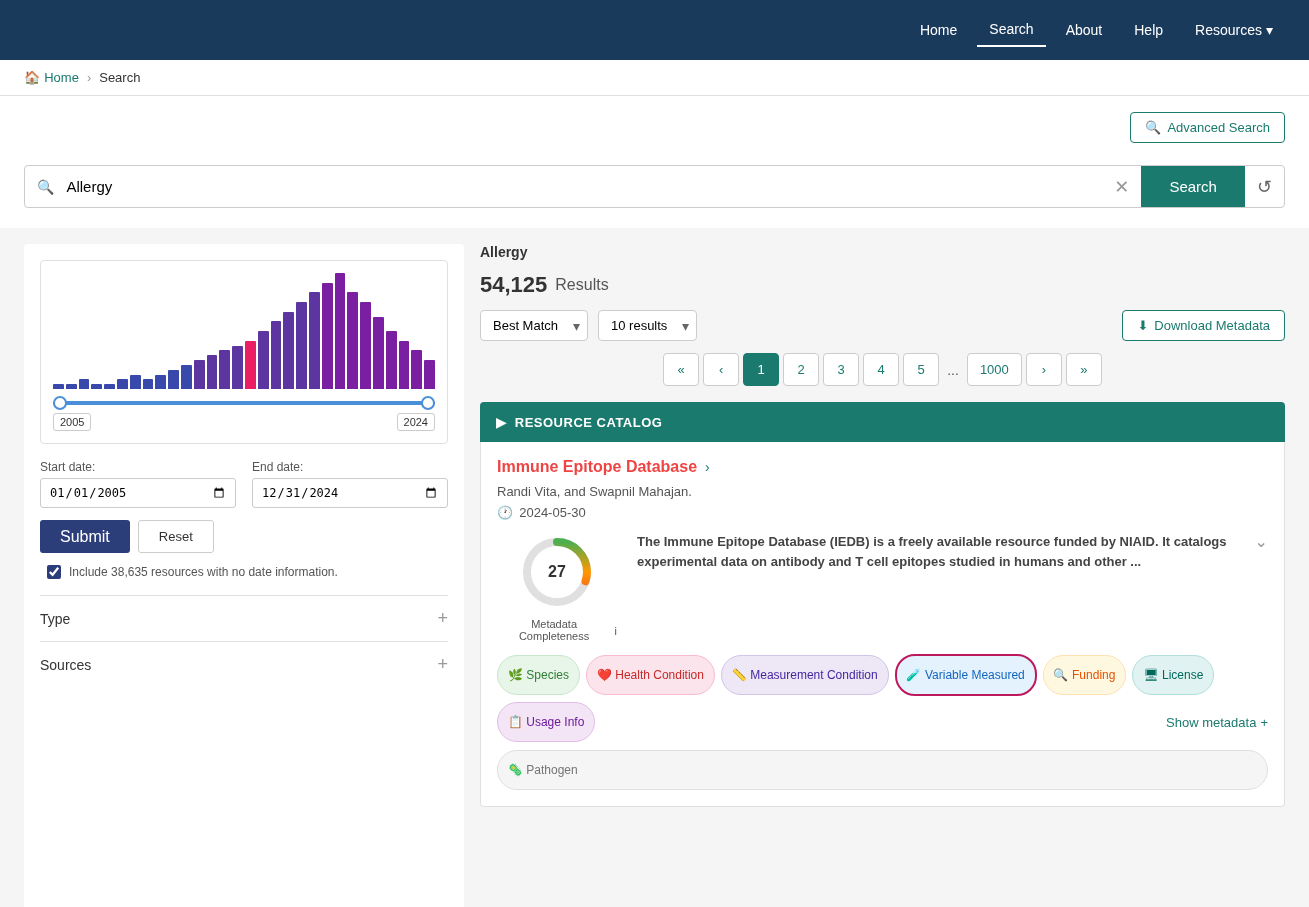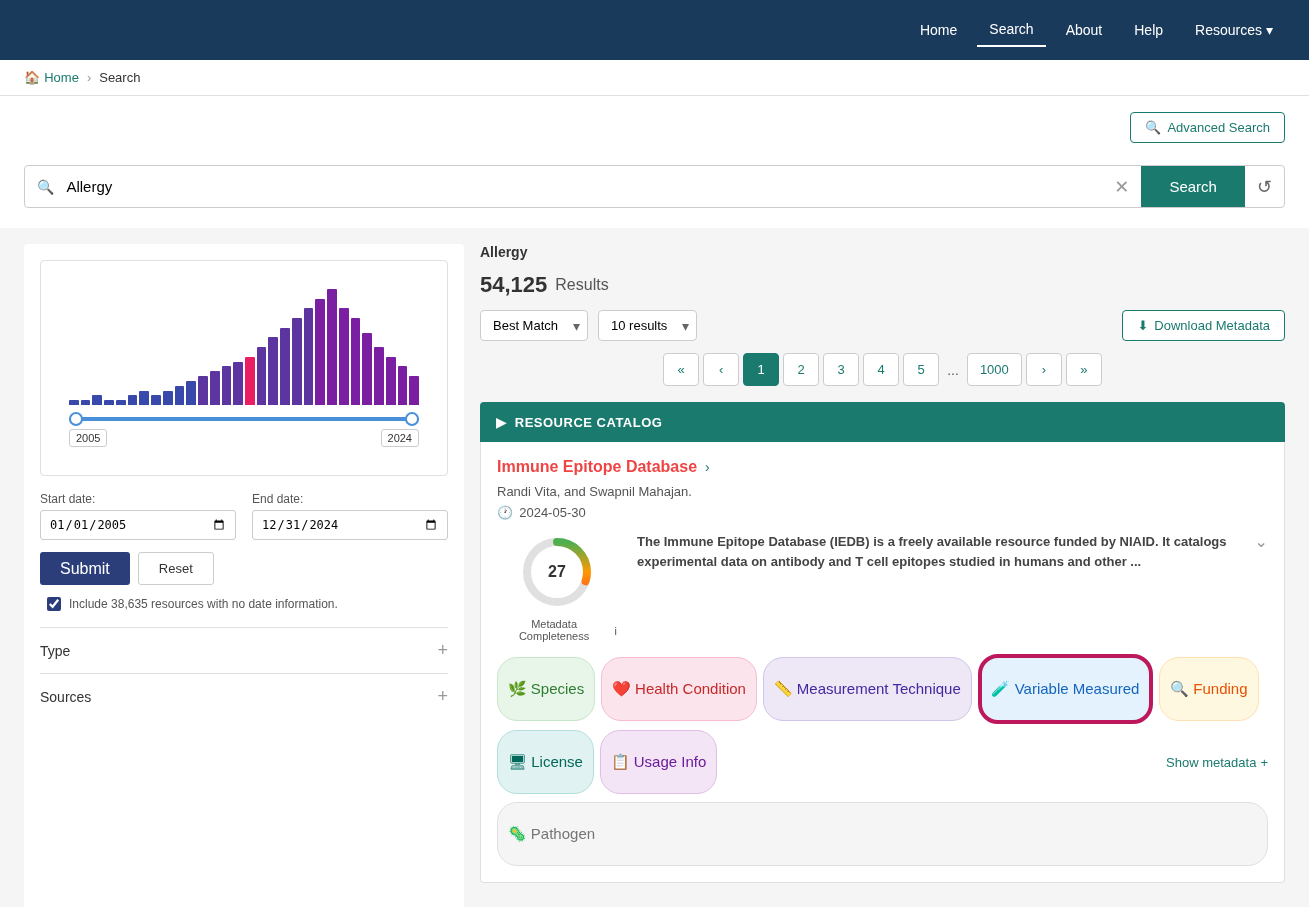--- a/index.html
+++ b/index.html
@@ -36,21 +36,21 @@
     
     .main-content { display: flex; padding: 16px 24px; gap: 16px; min-height: calc(100vh - 160px); }
 
     
     .filters-panel { width: 440px; min-width: 440px; background: white; border-radius: 4px; padding: 16px; }
     .filters-header { display: flex; justify-content: space-between; align-items: center; margin-bottom: 12px; }
     .filters-title { font-size: 16px; font-weight: 600; }
     .clear-all-btn { border: 1px solid #1a7a6e; color: #1a7a6e; background: white; padding: 4px 14px; border-radius: 4px; cursor: pointer; font-size: 13px; }
 
     
-    .chart-container { border: 1px solid #e0e0e0; border-radius: 4px; padding: 28px; margin-bottom: 16px; }
+    .chart-container { border: 1px solid #e0e0e0; border-radius: 4px; padding: 12px; margin-bottom: 16px; }
     .chart-bars { display: flex; align-items: flex-end; height: 120px; gap: 2px; padding-bottom: 4px; position: relative; }
     .chart-bar { flex: 1; border-radius: 1px 1px 0 0; min-width: 4px; }
     .chart-range { display: flex; justify-content: space-between; margin-top: 4px; }
     .range-label { font-size: 11px; border: 1px solid #ccc; padding: 2px 6px; border-radius: 3px; }
     .slider-track { width: 100%; height: 4px; background: #ddd; border-radius: 2px; position: relative; margin: 8px 0; }
     .slider-fill { position: absolute; left: 0; right: 0; height: 100%; background: #4a90d9; border-radius: 2px; }
     .slider-thumb { position: absolute; width: 14px; height: 14px; background: white; border: 2px solid #4a90d9; border-radius: 50%; top: -5px; cursor: pointer; }
 
     
     .date-fields { display: flex; gap: 16px; margin-bottom: 12px; }
@@ -104,25 +104,25 @@
     .resource-body { display: flex; gap: 20px; align-items: flex-start; }
     .completeness-section { display: flex; flex-direction: column; align-items: center; width: 120px; min-width: 120px; }
     .donut-container { position: relative; width: 80px; height: 80px; margin-bottom: 6px; }
     .donut-label { position: absolute; top: 50%; left: 50%; transform: translate(-50%, -50%); font-size: 16px; font-weight: 700; color: #333; }
     .completeness-text { font-size: 11px; color: #555; text-align: center; display: flex; align-items: center; gap: 3px; }
     .resource-description { flex: 1; font-size: 13px; color: #444; line-height: 1.5; font-weight: bold; }
     .expand-btn { background: none; border: none; cursor: pointer; color: #999; font-size: 16px; }
 
     
     .tags-row { display: flex; flex-wrap: wrap; gap: 6px; margin-top: 12px; align-items: center; }
-    .tag { display: flex; align-items: center; gap: 4px; padding: 22px 10px; border-radius: 20px; font-size: 15px; cursor: pointer; }
+    .tag { display: flex; align-items: center; gap: 4px; padding: 12px 10px; border-radius: 20px; font-size: 12px; cursor: pointer; }
     .tag-species { background: #e8f5e9; color: #2e7d32; border: 1px solid #c8e6c9; }
     .tag-health { background: #fce4ec; color: #c62828; border: 1px solid #f8bbd0; }
     .tag-measurement { background: #ede7f6; color: #4527a0; border: 1px solid #d1c4e9; }
-    .tag-variable { background: #e3f2fd; color: #1565c0; border: 4px solid #be185d; }
+    .tag-variable { background: #e3f2fd; color: #1565c0; border: 2px solid #be185d; }
     .tag-funding { background: #fff8e1; color: #e65100; border: 1px solid #ffe0b2; }
     .tag-license { background: #e0f2f1; color: #00695c; border: 1px solid #b2dfdb; }
     .tag-usage { background: #f3e5f5; color: #6a1b9a; border: 1px solid #e1bee7; }
     .tag-pathogen { background: #f5f5f5; color: #757575; border: 1px solid #e0e0e0; }
     .show-metadata { color: #1a7a6e; font-size: 13px; cursor: pointer; background: none; border: none; margin-left: auto; white-space: nowrap; display: flex; align-items: center; gap: 4px; }
     .showing-results { font-size: 13px; color: #555; margin-bottom: 4px; }
     .showing-term { font-weight: 700; font-size: 14px; }
   </style>
 </head>
 <body>
@@ -329,21 +329,21 @@
           </div>
           <div style="flex:1;">
             <p class="resource-description">The Immune Epitope Database (IEDB) is a freely available resource funded by NIAID. It catalogs experimental data on antibody and T cell epitopes studied in humans and other ...</p>
           </div>
           <button class="expand-btn">⌄</button>
         </div>
 
         <div class="tags-row">
           <span class="tag tag-species">🌿 Species</span>
           <span class="tag tag-health">❤️ Health Condition</span>
-          <span class="tag tag-measurement">📏 Measurement Technique</span>
+          <span class="tag tag-measurement">📏 Measurement Condition</span>
           <span class="tag tag-variable">🧪 Variable Measured</span>
           <span class="tag tag-funding">🔍 Funding</span>
           <span class="tag tag-license">🖥 License</span>
           <span class="tag tag-usage">📋 Usage Info</span>
           <button class="show-metadata">
             <span>Show metadata</span>
             <span>+</span>
           </button>
         </div>
         <div style="margin-top:8px;">

